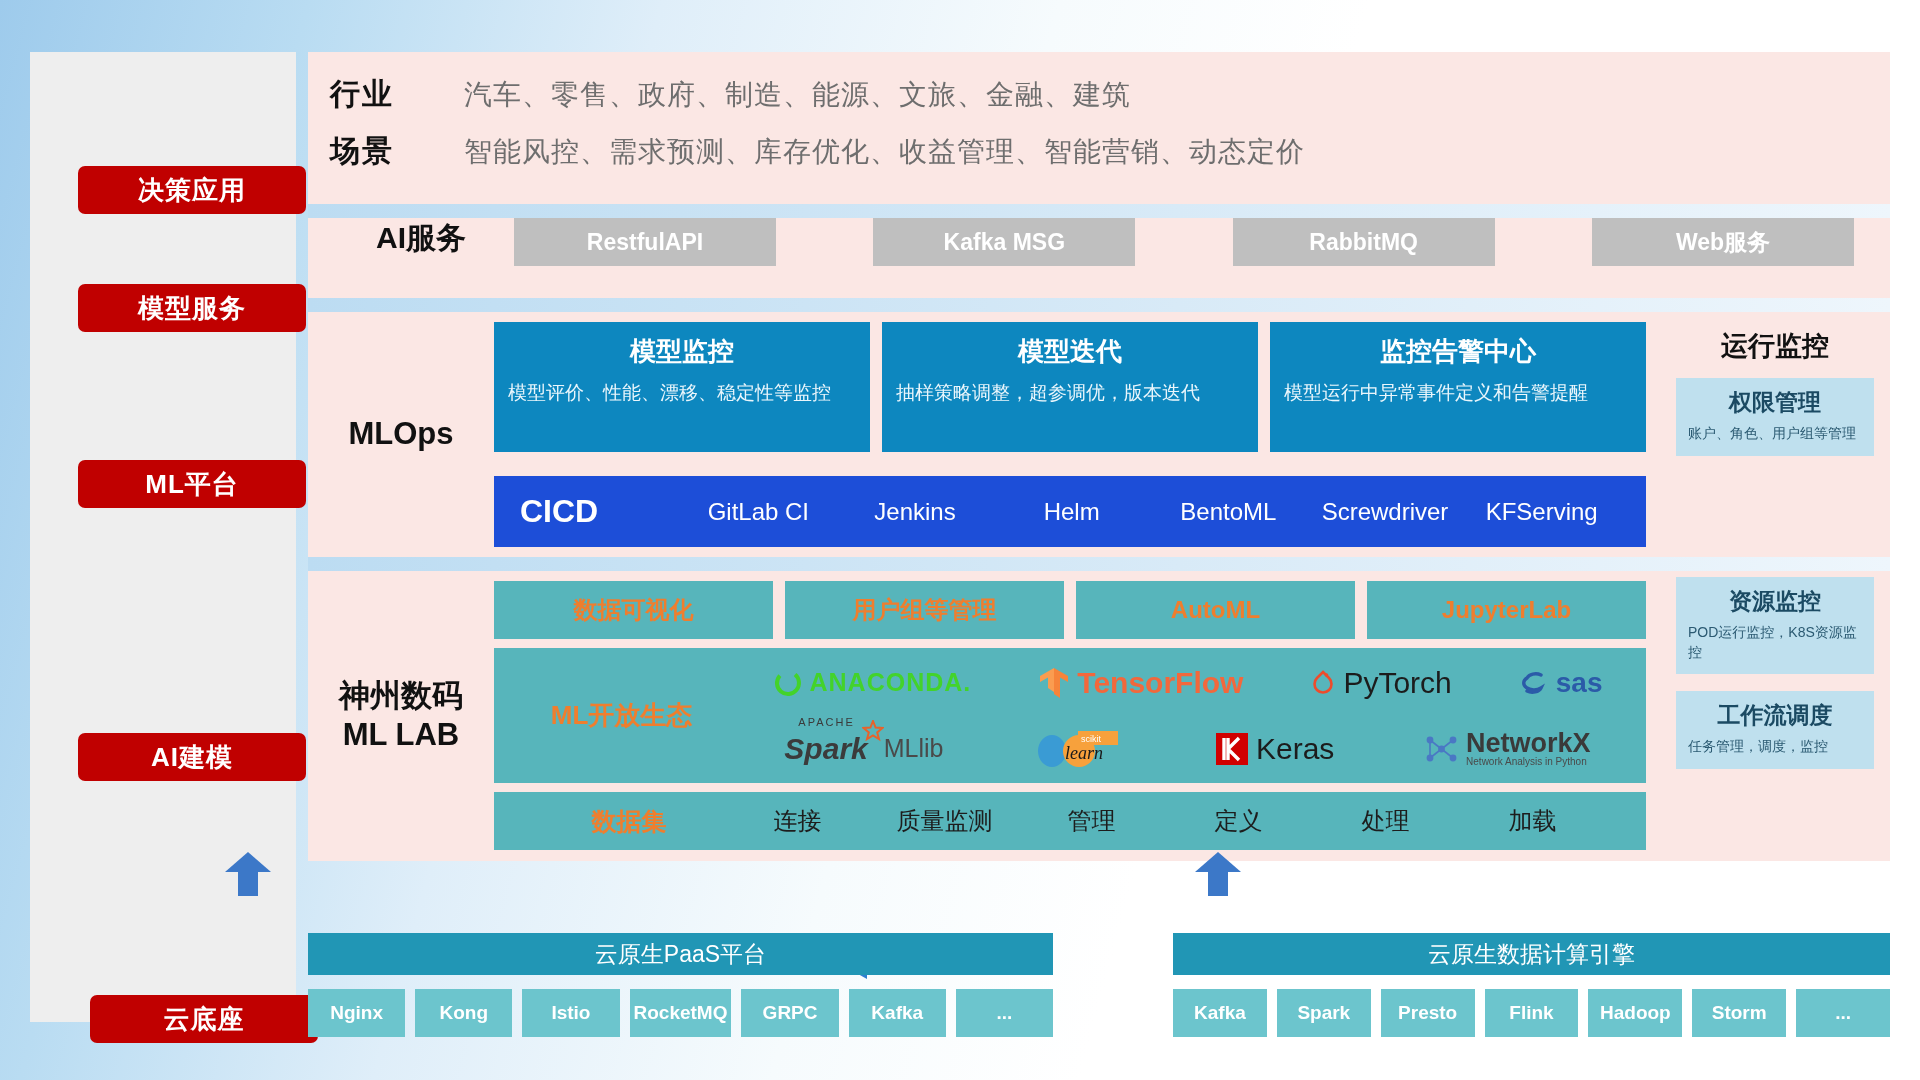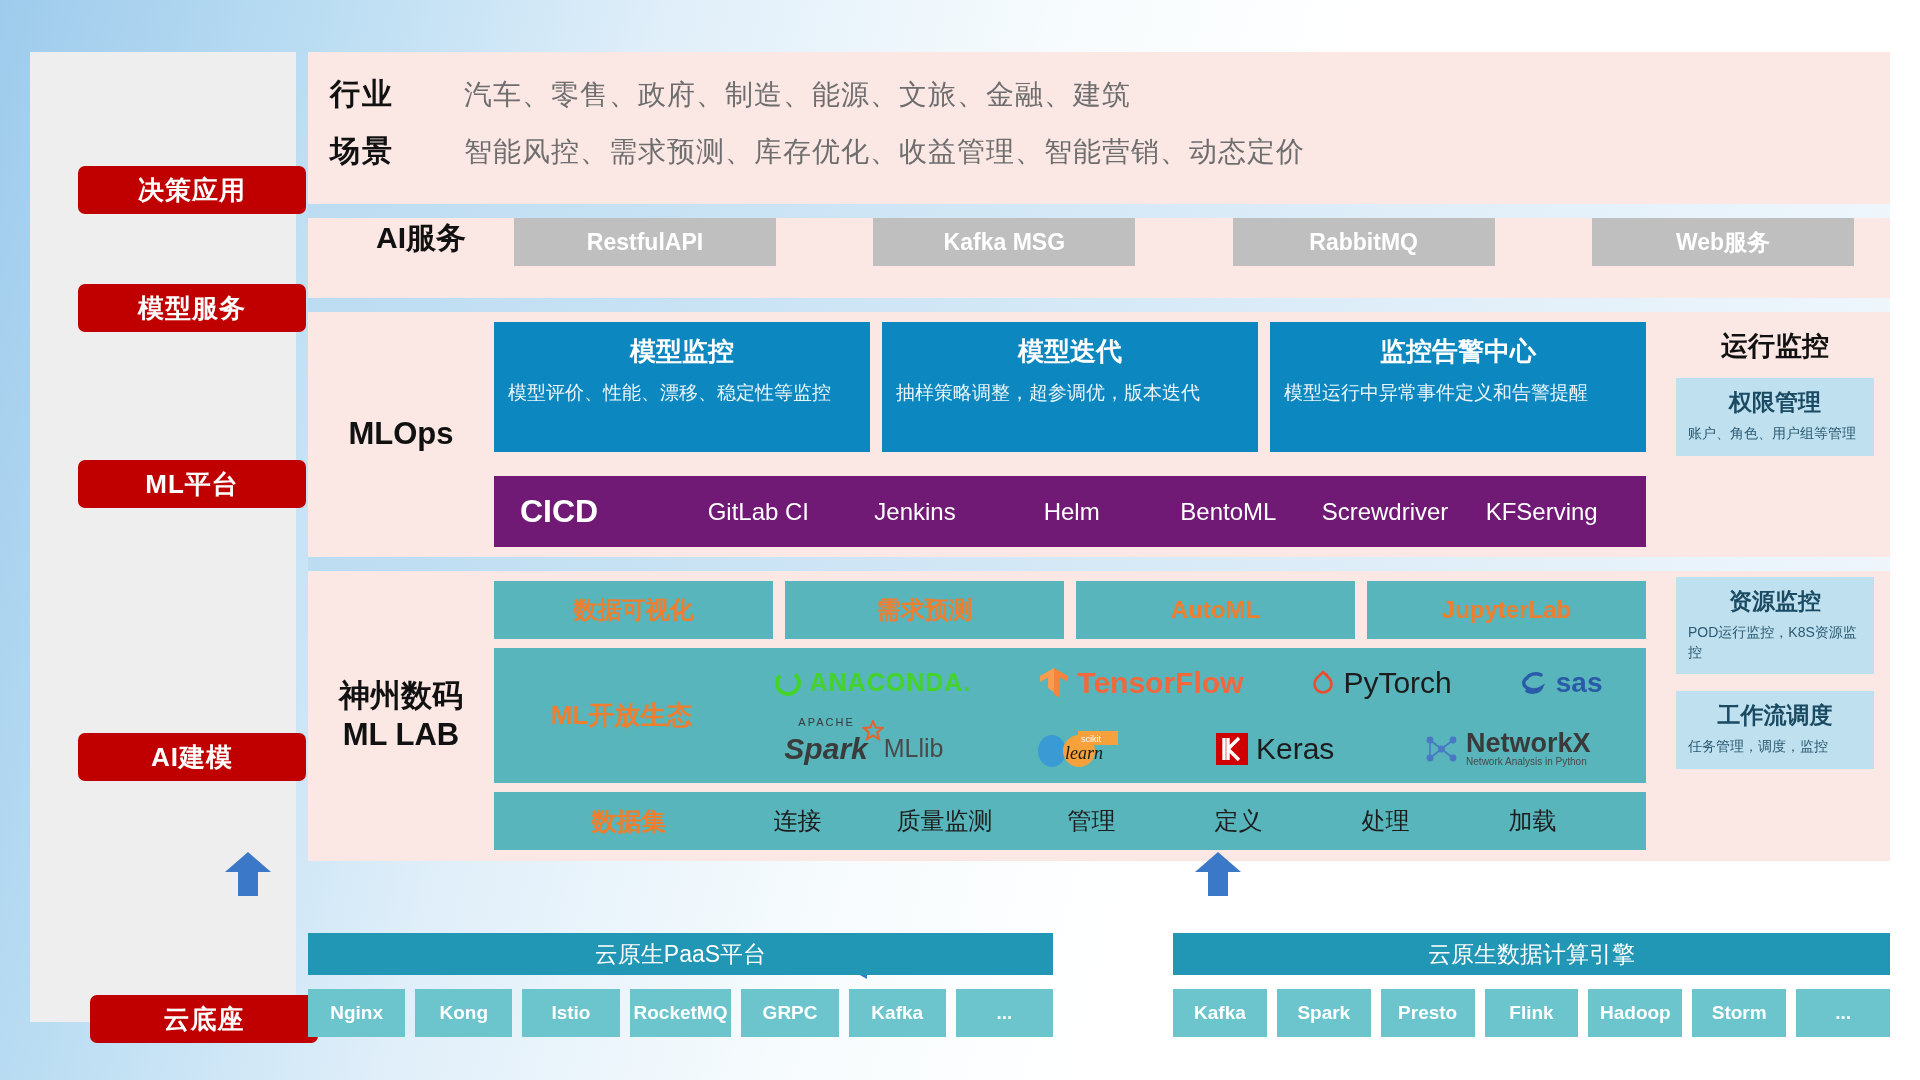--- a/index.html
+++ b/index.html
@@ -66,21 +66,21 @@
 
   
   .ml-left { flex:1; display:flex; }
 
   .mlops-body { flex:1; display:flex; flex-direction:column; gap:24px; padding:10px 14px 10px 0; }
   .mlops-cards { display:flex; gap:12px; height:135px; }
   .mlops-card { flex:1; background:#0d87bf; color:#fff; padding:12px 14px 0 14px; overflow:hidden; }
   .mlops-card .t { font-size:26px; font-weight:bold; text-align:center; margin-bottom:10px; }
   .mlops-card .d { font-size:19px; line-height:1.45; color:#eaf6fc; }
   .cicd {
-    height:74px; background:#701a75; color:#fff; display:flex; align-items:center;
+    height:74px; background:#1d4ed8; color:#fff; display:flex; align-items:center;
     padding:0 26px 0 26px; overflow:hidden;
   }
   .cicd .cicd-title { font-size:32px; font-weight:bold; width:160px; }
   .cicd .cicd-items { flex:1; display:flex; }
   .cicd .ci { flex:1; font-size:24px; text-align:center; line-height:1.15; }
 
   
   .sidecol { width:230px; min-width:230px; background:#fbe7e4; padding:0 16px; }
   .sidecol .sc-title {
     font-size:27px; font-weight:bold; color:#111; text-align:center;
@@ -246,21 +246,21 @@
         <div class="rowlabel">
           <div>
             <div>神州数码</div>
             <div>ML LAB</div>
           </div>
         </div>
         <div class="model-body">
 
           <div class="tool-row">
             <div class="tool">数据可视化</div>
-            <div class="tool">需求预测</div>
+            <div class="tool">用户组等管理</div>
             <div class="tool">AutoML</div>
             <div class="tool">JupyterLab</div>
           </div>
 
           <div class="eco">
             <div class="eco-label">ML开放生态</div>
             <div class="logos">
 
               <div class="logorow">
                 <div class="lg">

